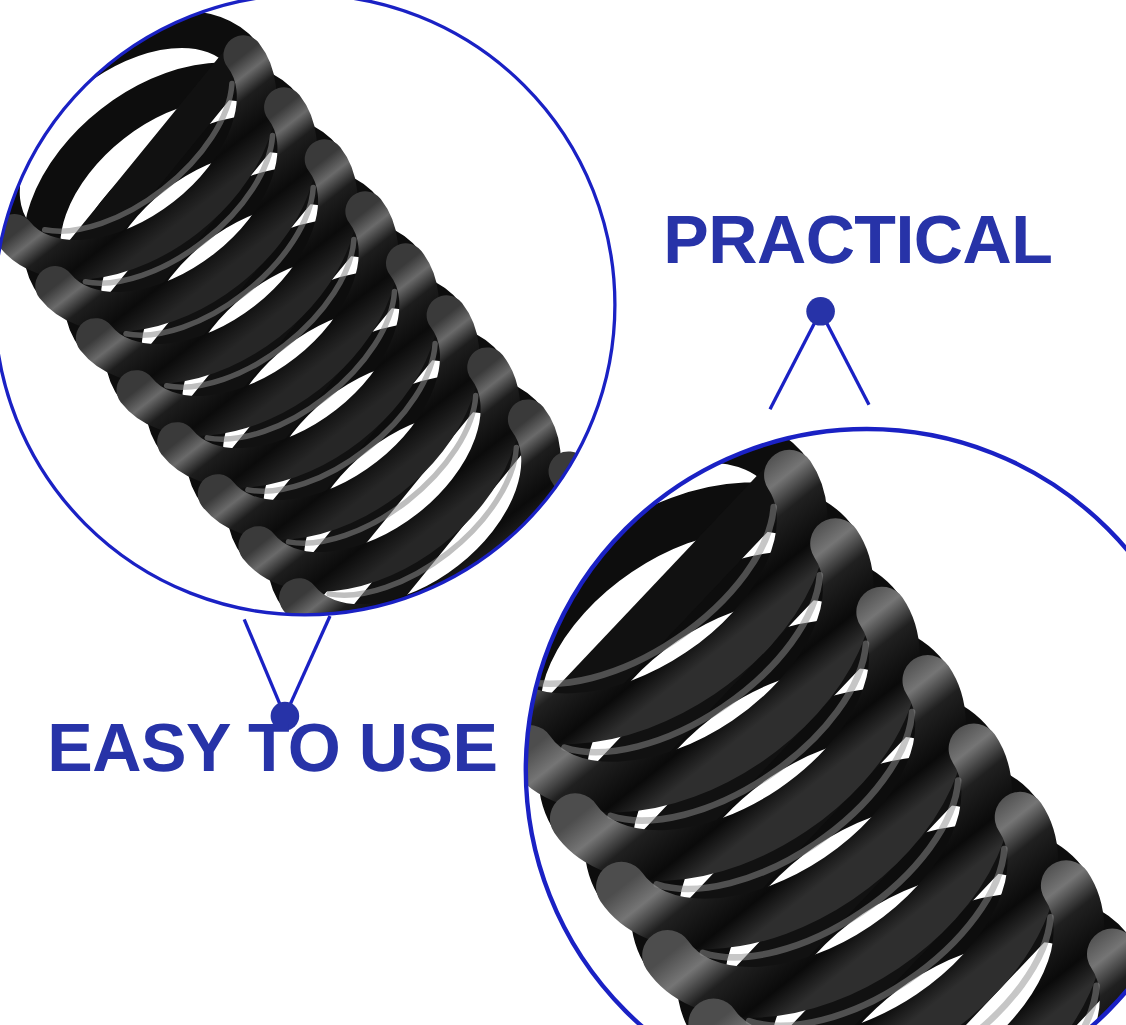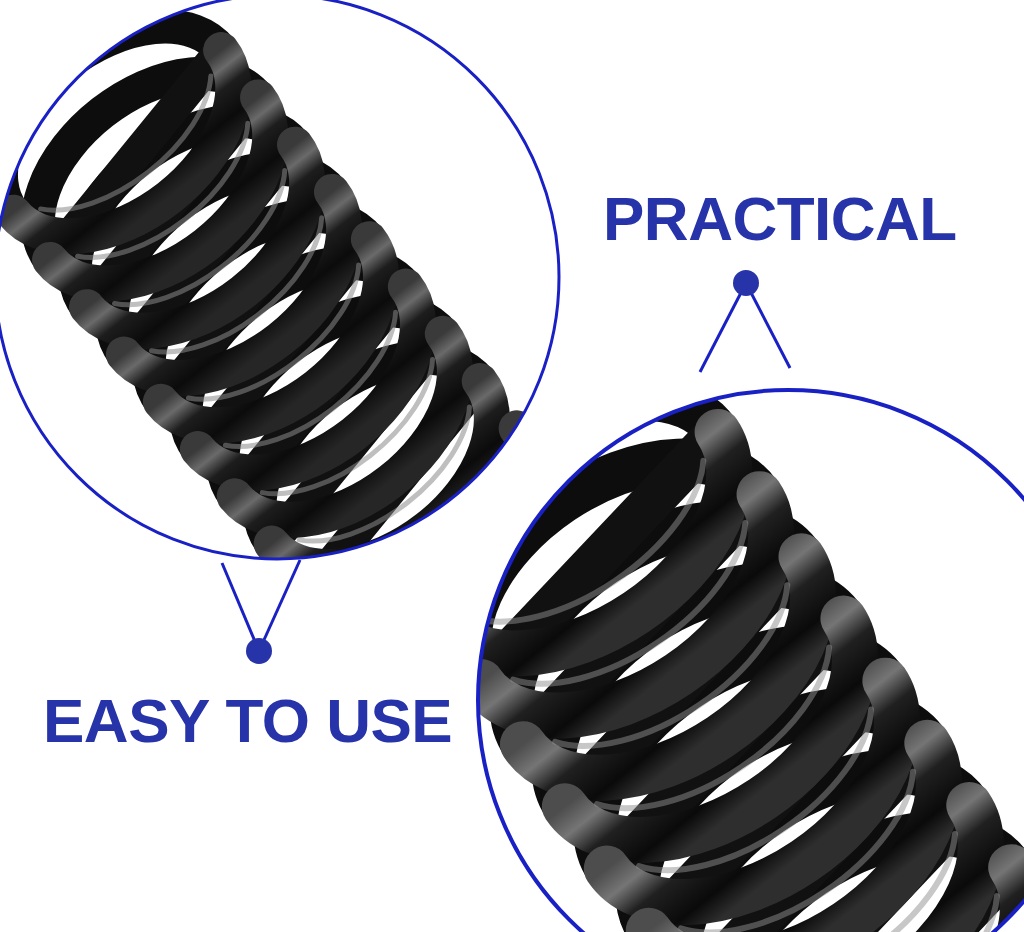--- a/index.html
+++ b/index.html
@@ -33,21 +33,21 @@
     line-height: 1;
     user-select: none;
   }
   #label-practical {
     left: 603px;
     top: 188px;
     font-size: 62px;
   }
   #label-easy {
     left: 43px;
-    top: 690px;
+    top: 650px;
     font-size: 62px;
   }
 </style>
 </head>
 <body>
 
 <div id="stage">
 
   <svg id="art" viewBox="0 0 1024 932" width="1024" height="932" xmlns="http://www.w3.org/2000/svg">
     <defs>

